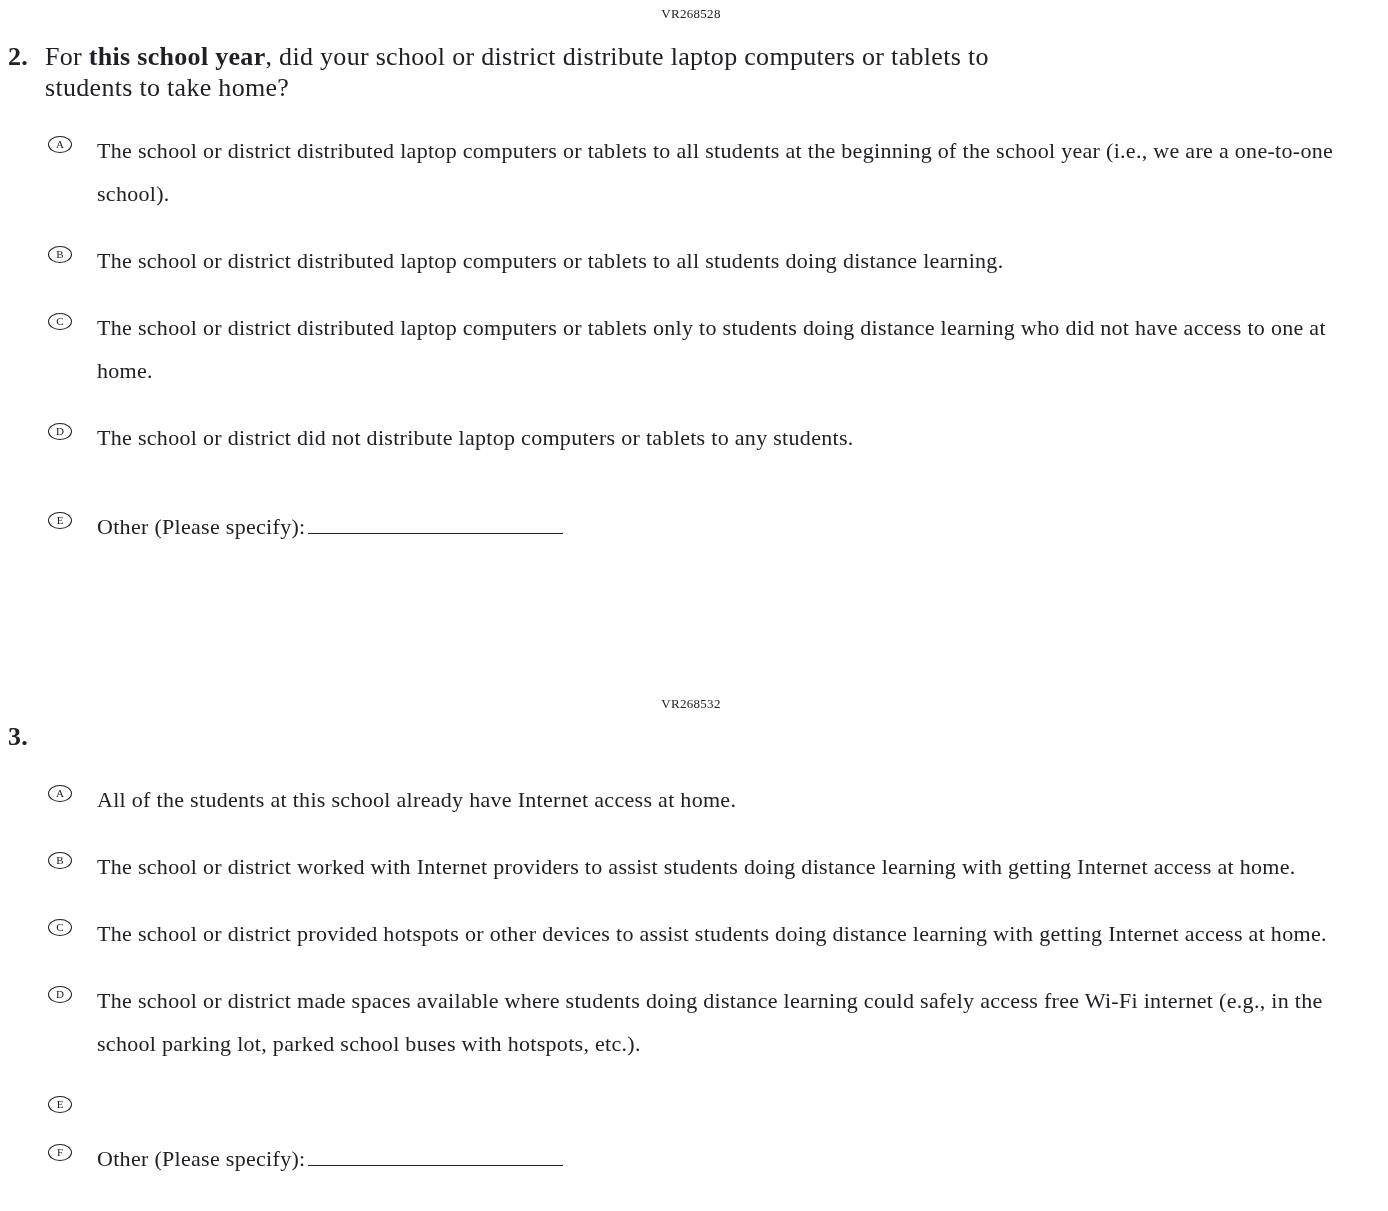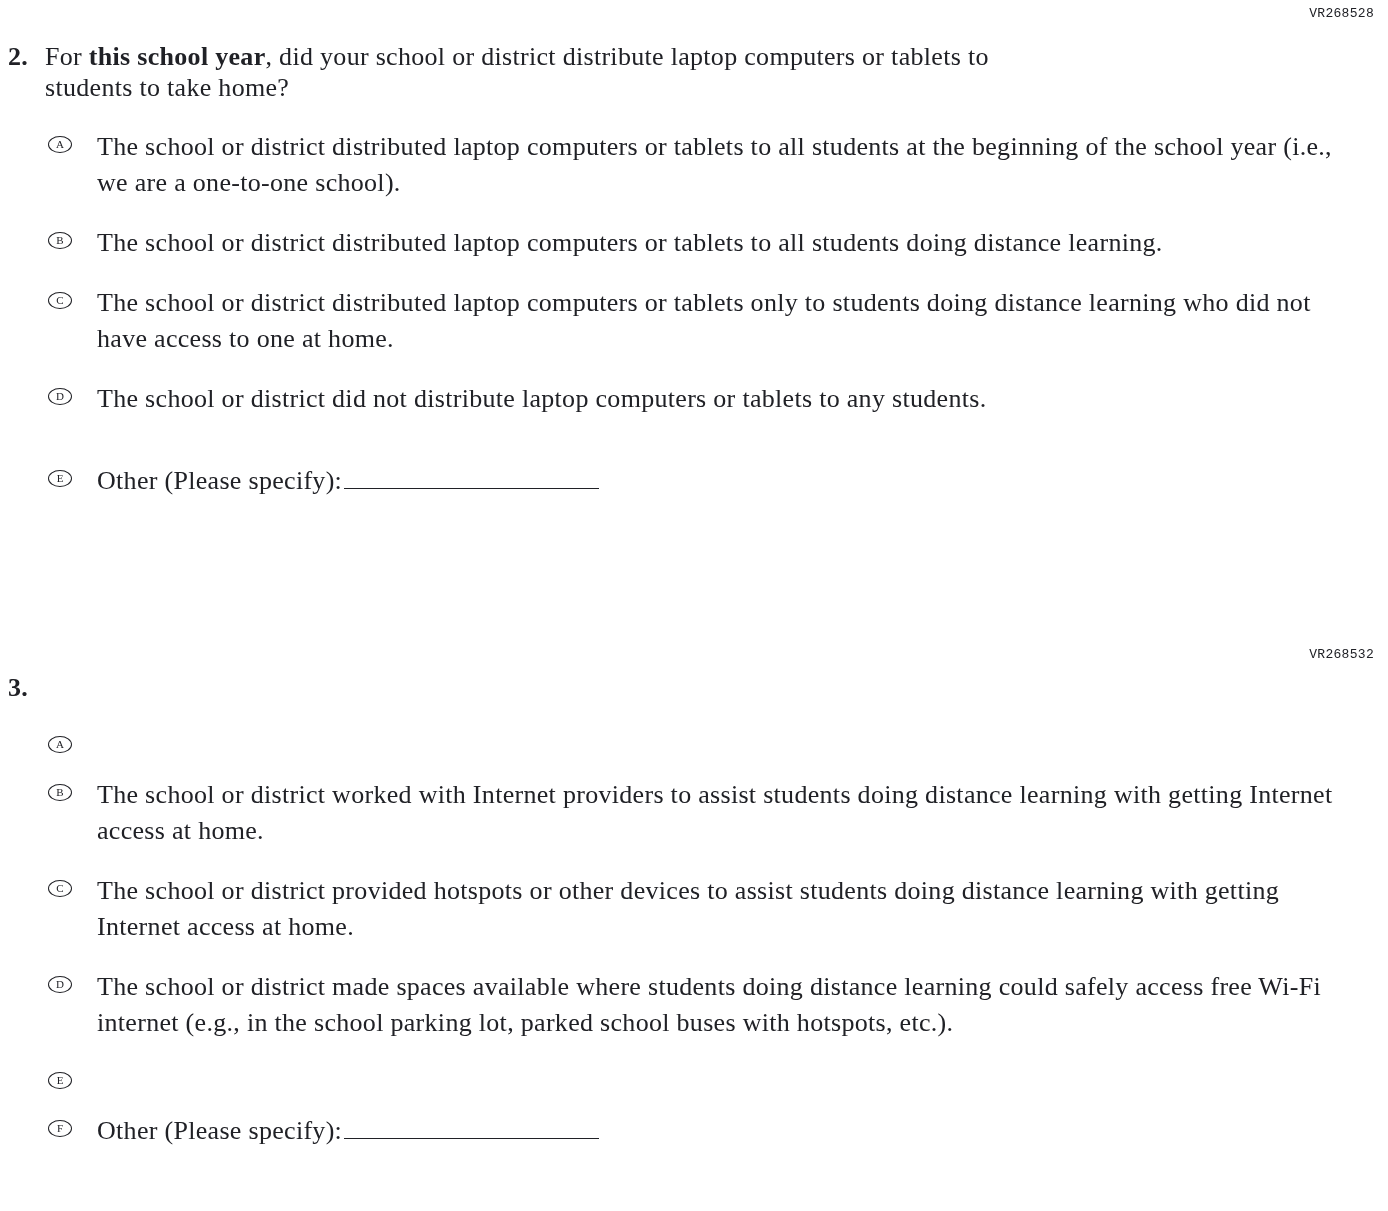--- a/index.html
+++ b/index.html
@@ -12,25 +12,24 @@
     width: 1388px;
     height: 1211px;
     font-family: "Liberation Serif", serif;
     color: #202126;
     overflow: hidden;
   }
   .page {
     padding: 6px 14px 10px 8px;
   }
   .vr-code {
-    text-align: right;
+    text-align: center;
     font-size: 13px;
     letter-spacing: 0.3px;
     line-height: 15px;
-    font-family: Liberation Mono, monospace;
   }
   .code-1 { margin-bottom: 20px; }
   .code-2 { margin-top: 148px; margin-bottom: 10px; }
 
   .q-row { display: flex; align-items: flex-start; }
   .q-num {
     flex: 0 0 37px;
     font-weight: bold;
     font-size: 26px;
     line-height: 31px;
@@ -57,22 +56,22 @@
     border-radius: 50%;
     text-align: center;
   }
   .bubble-letter {
     display: block;
     font-size: 11px;
     line-height: 14px;
     letter-spacing: 0;
   }
   .option-text {
-    font-size: 26px;
-    line-height: 36px;
+    font-size: 22px;
+    line-height: 43px;
     letter-spacing: 0.3px;
     max-width: 1270px;
   }
   .write-in {
     display: inline-block;
     width: 255px;
     height: 22px;
     border-bottom: 1.6px solid #202126;
     margin-left: 2px;
     vertical-align: baseline;
@@ -149,20 +148,21 @@
     </div>
 
     <div class="options">
 
       <div class="option">
         <span class="bubble-cell">
           <span class="bubble">
               <span class="bubble-letter">A</span>
             </span>
         </span>
+        <span class="option-text">All of the students at this school already have Internet access at home.</span>
       </div>
 
       <div class="option">
         <span class="bubble-cell">
           <span class="bubble">
               <span class="bubble-letter">B</span>
             </span>
         </span>
         <span class="option-text">The school or district worked with Internet providers to assist students doing distance learning with getting Internet access at home.</span>
       </div>

